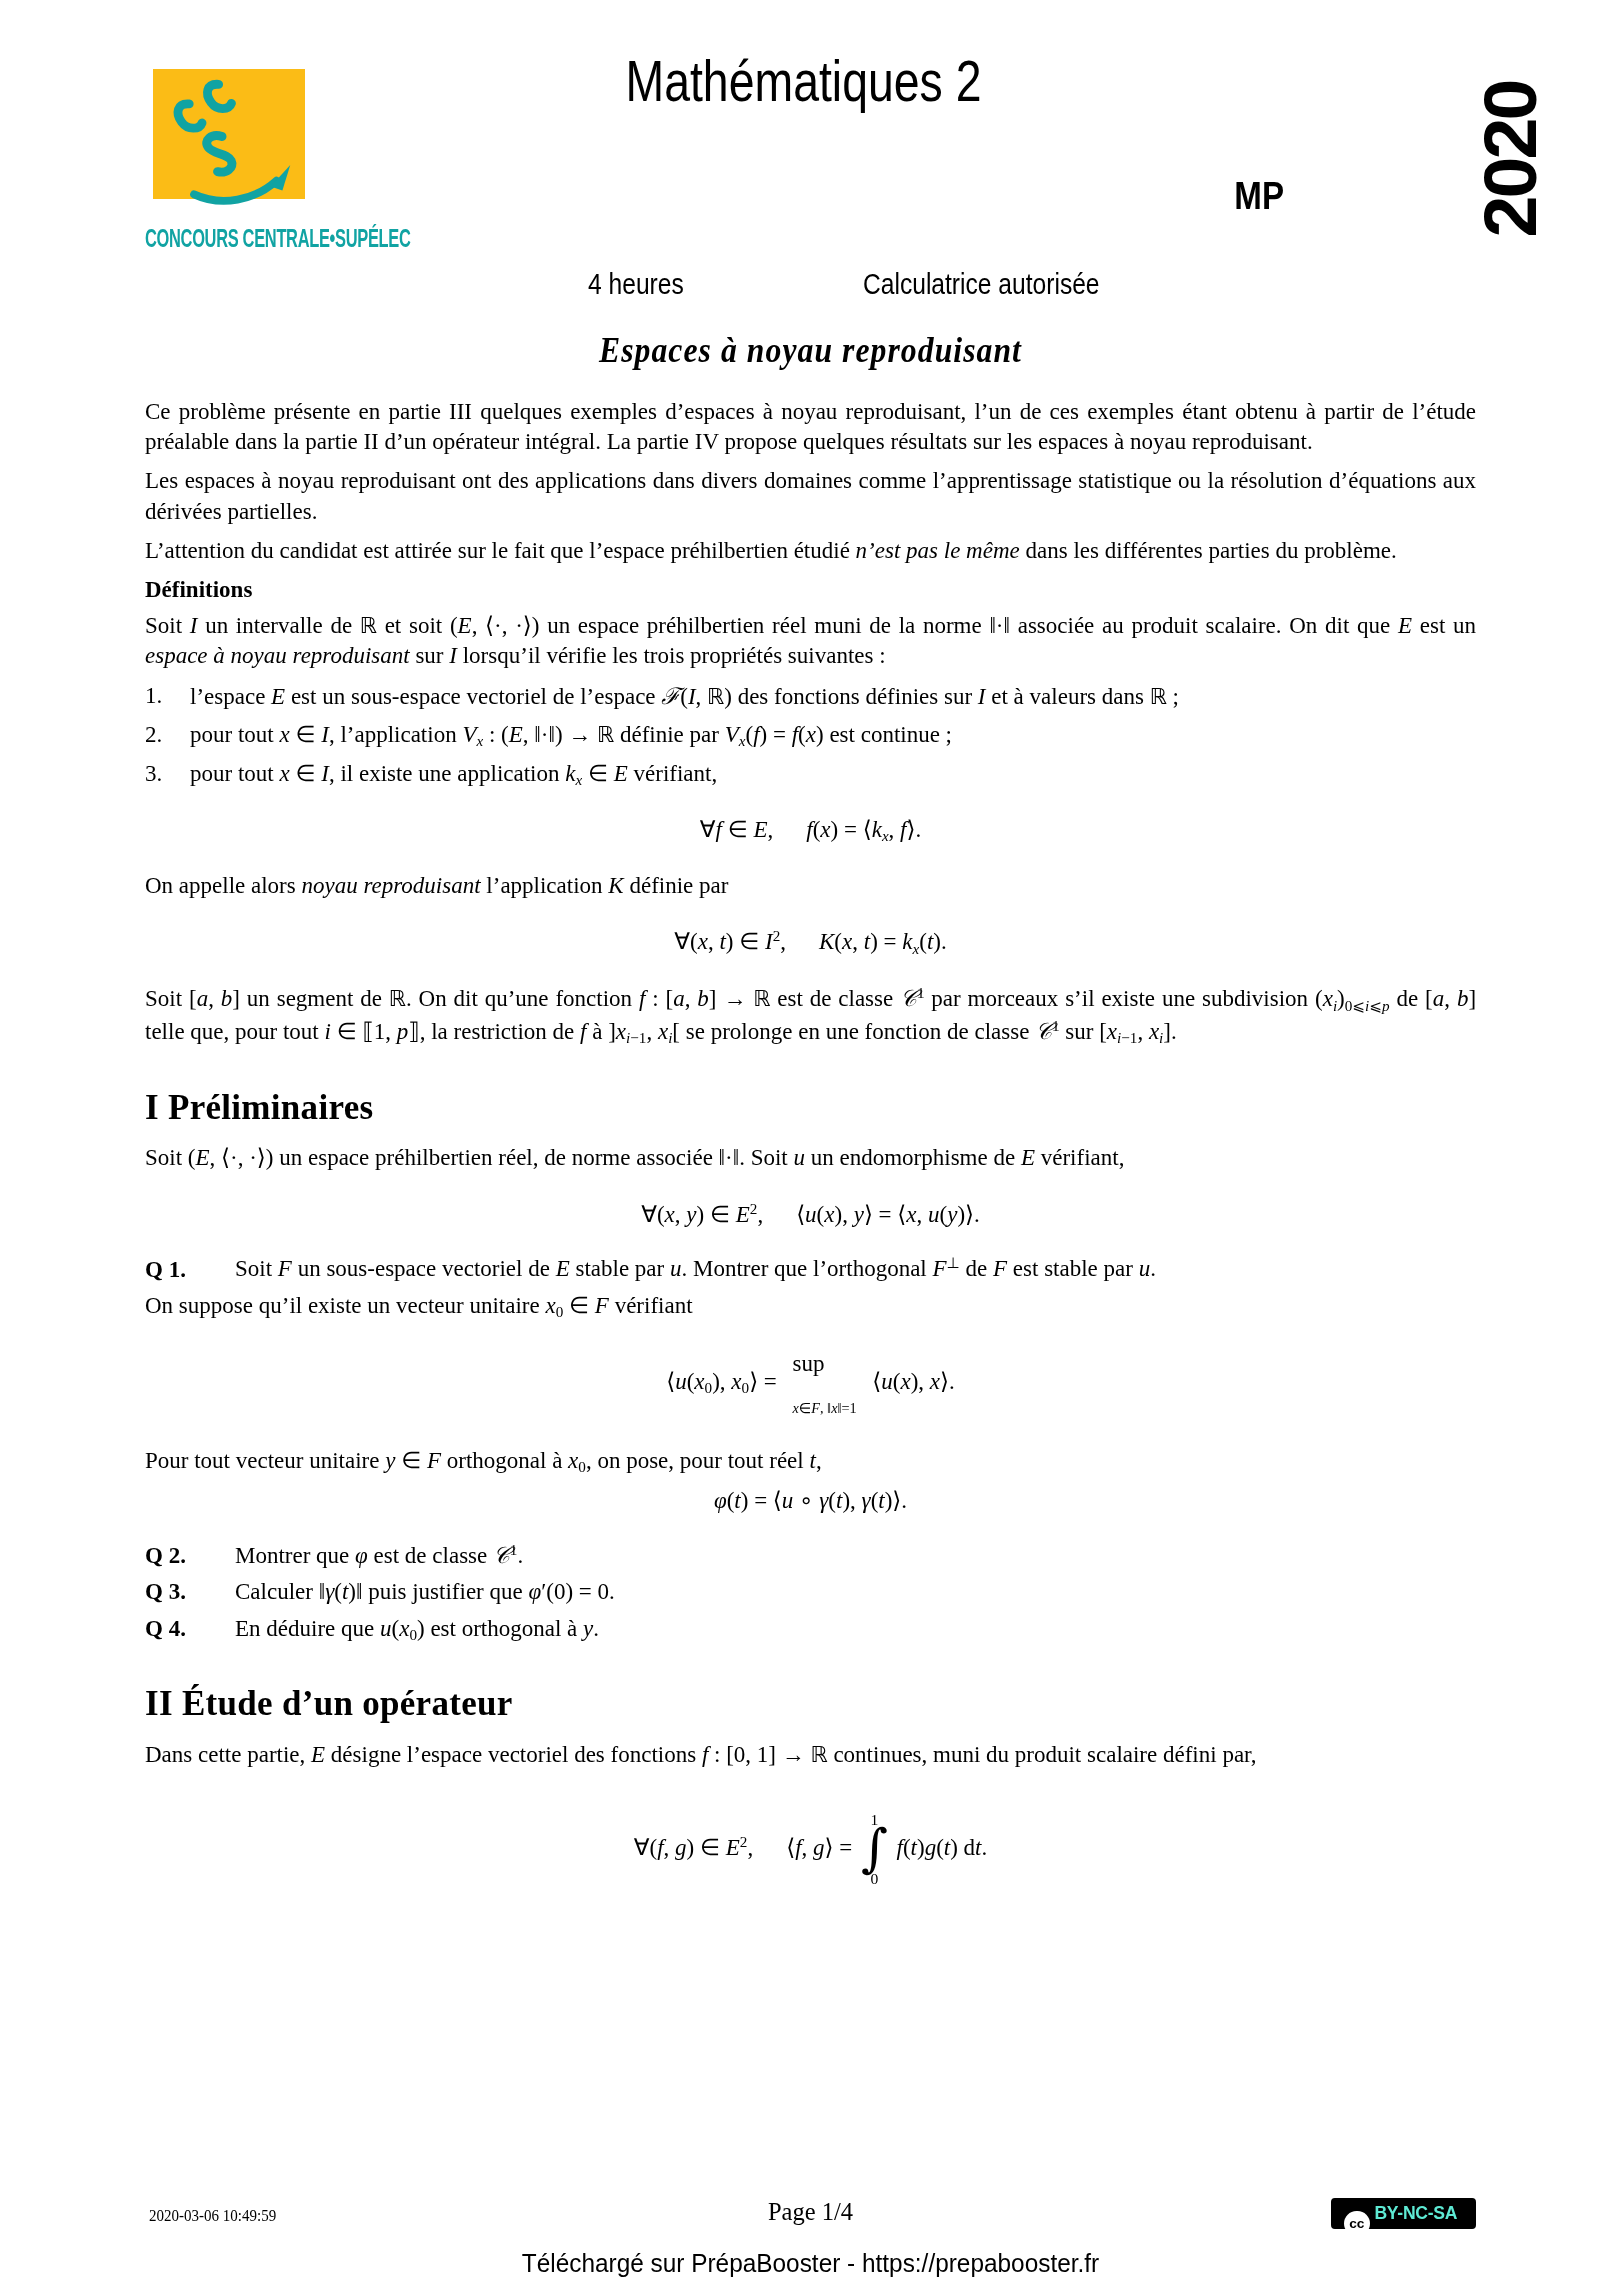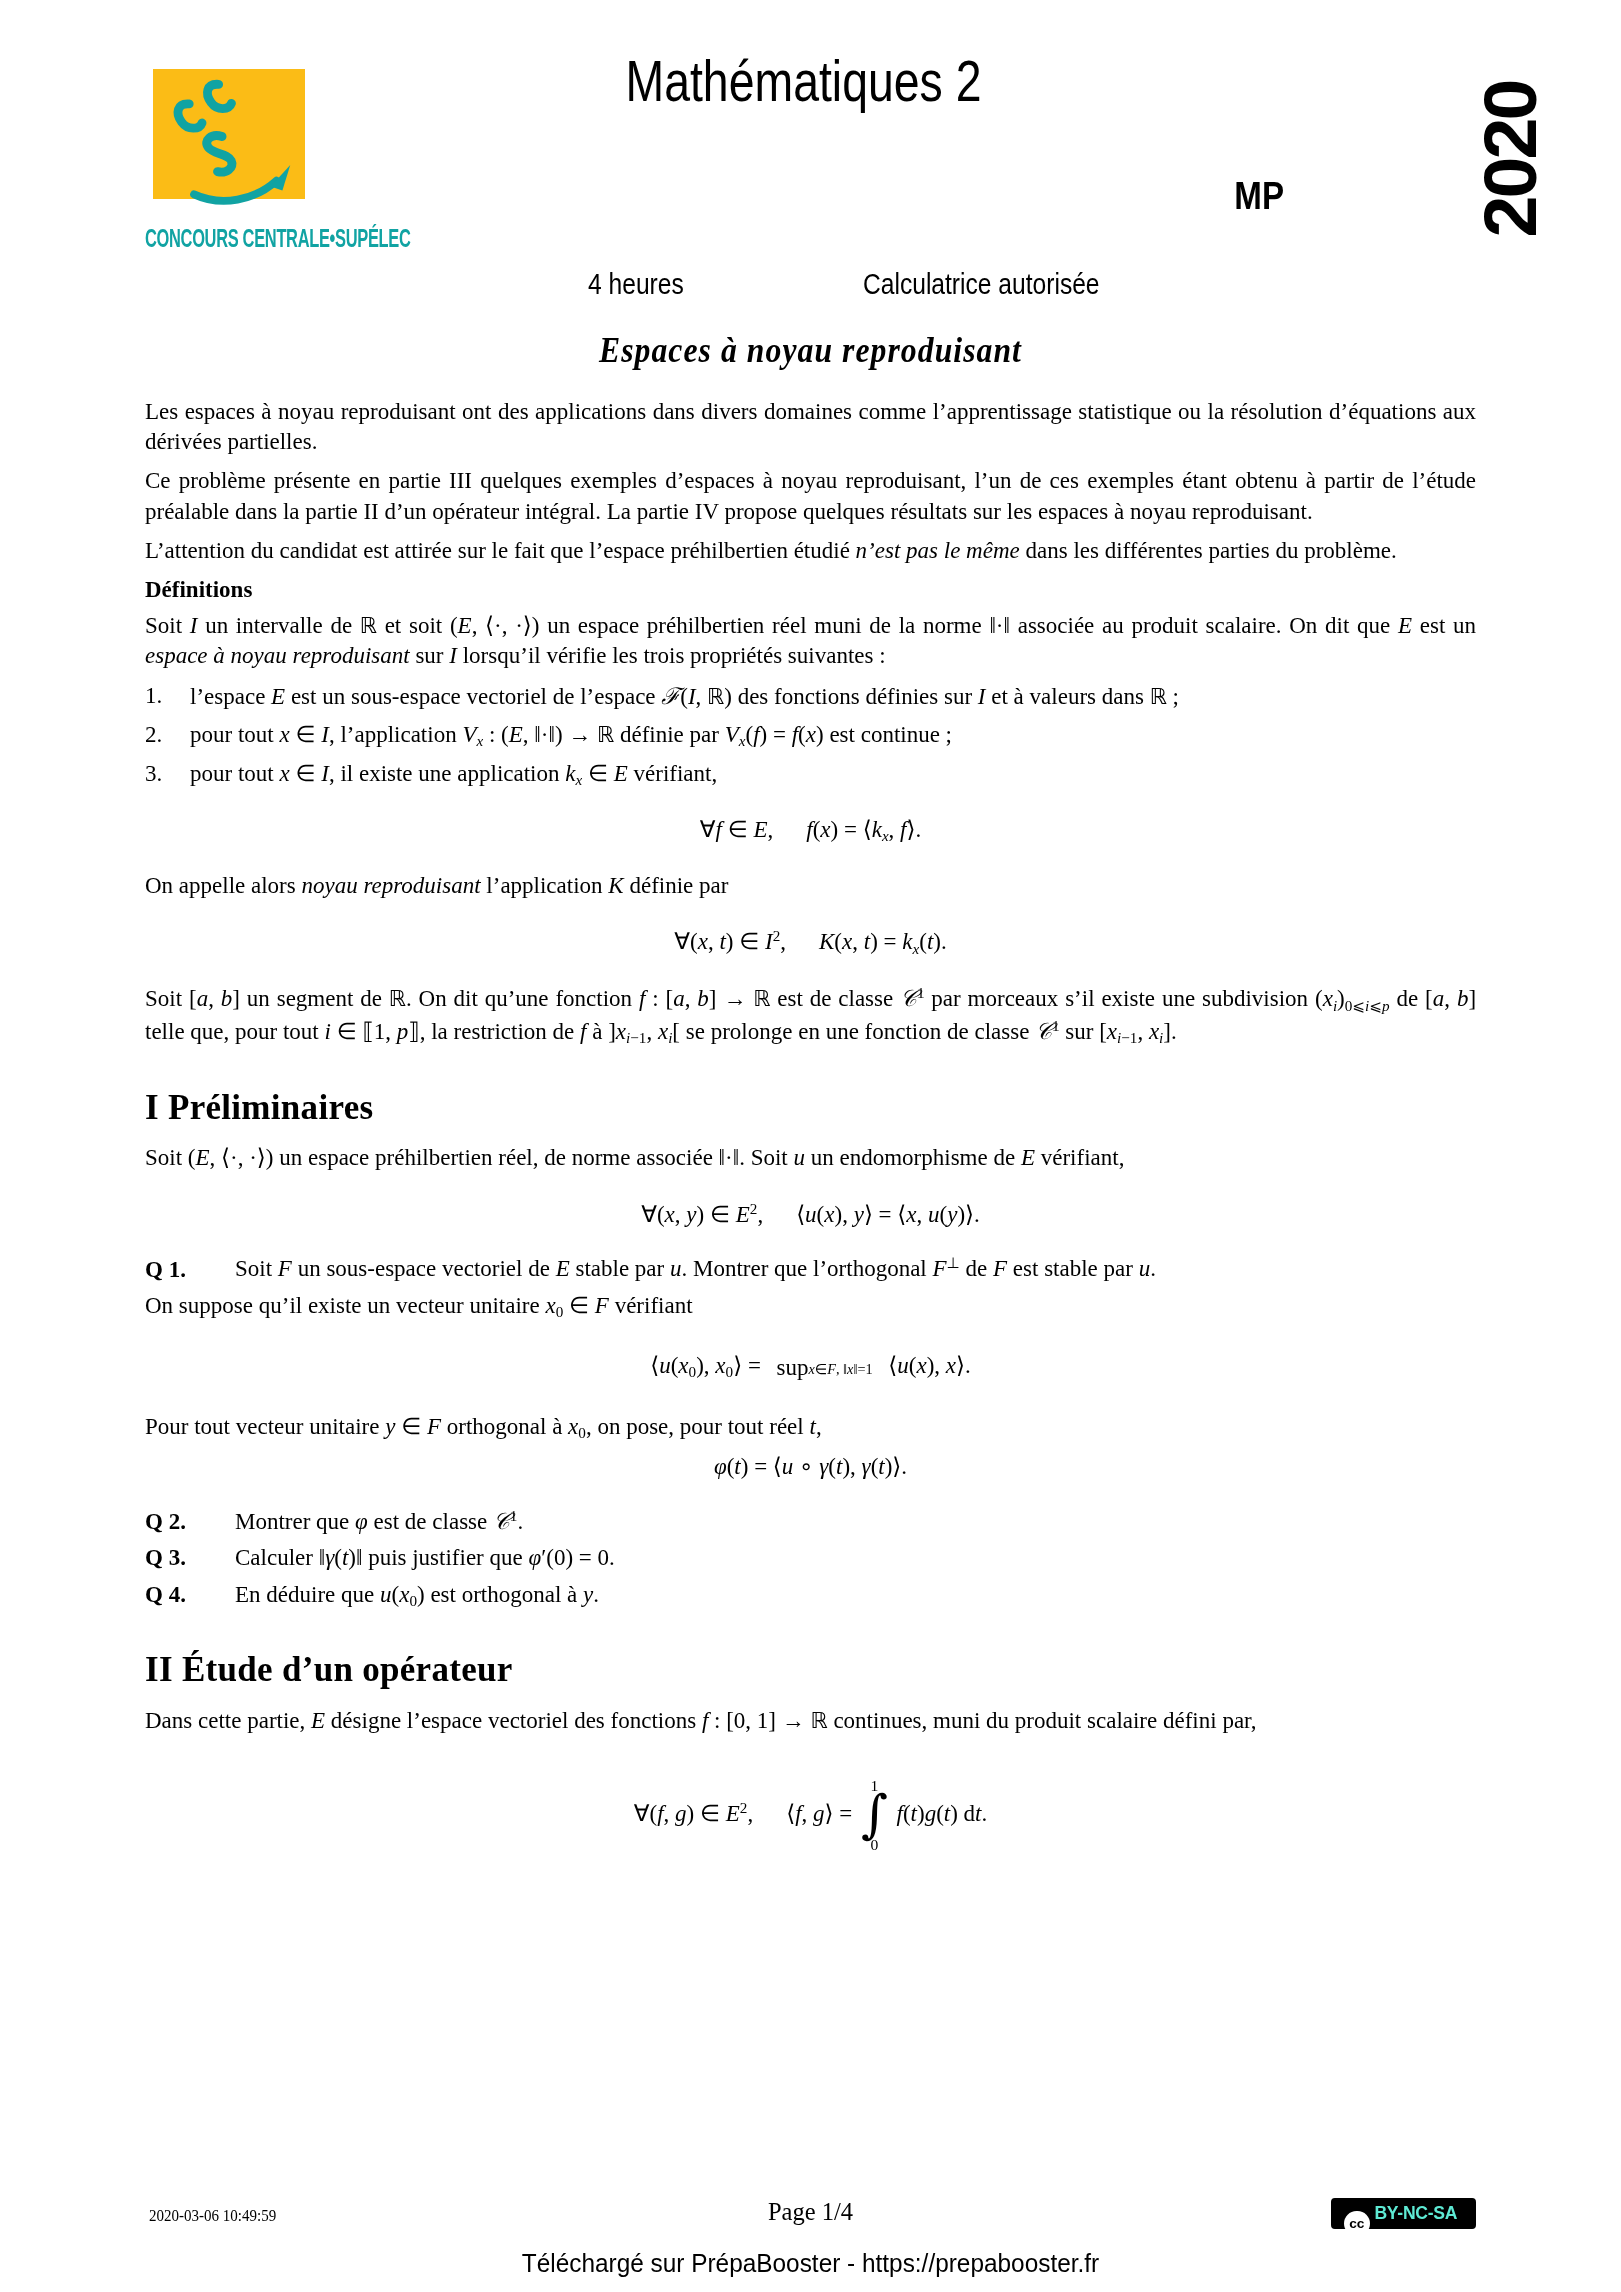--- a/index.html
+++ b/index.html
@@ -213,24 +213,25 @@
   .cal { font-family: "DejaVu Serif", serif; font-style: italic; }
   sub.m { font-size: 0.66em; font-style: italic; vertical-align: -0.28em; }
   sub.mr { font-size: 0.66em; font-style: normal; vertical-align: -0.28em; }
   sup.m { font-size: 0.66em; font-style: normal; vertical-align: 0.55em; }
   .op { font-style: normal; }
   .spc { display: inline-block; width: 33px; }
   .spc-s { display: inline-block; width: 15.7px; }
 
   .supwrap {
     display: inline-flex;
-    flex-direction: row;
-    align-items: center;
+    flex-direction: column;
+    align-items: flex-start;
     vertical-align: middle;
     line-height: 1;
+    gap: 23px;
   }
   .supwrap .main { font-style: normal; }
   .supwrap .lim { font-size: 0.62em; margin-top: 2.9px; }
 
   .intg {
     display: inline-flex;
     flex-direction: column;
     align-items: center;
     vertical-align: middle;
     line-height: 1;
@@ -338,22 +339,22 @@
         <span>2020</span>
       </div>
     <div class="duration">4 heures</div>
     <div class="calc">Calculatrice autorisée</div>
   </div>
 
   <div class="content">
 
     <div class="paper-title">Espaces à noyau reproduisant</div>
 
+    <p class="body-text">Ce problème présente en partie III quelques exemples d’espaces à noyau reproduisant, l’un de ces exemples étant obtenu à partir de l’étude préalable dans la partie II d’un opérateur intégral. La partie IV propose quelques résultats sur les espaces à noyau reproduisant.</p>
     <p class="body-text">Les espaces à noyau reproduisant ont des applications dans divers domaines comme l’apprentissage statistique ou la résolution d’équations aux dérivées partielles.</p>
-    <p class="body-text">Ce problème présente en partie III quelques exemples d’espaces à noyau reproduisant, l’un de ces exemples étant obtenu à partir de l’étude préalable dans la partie II d’un opérateur intégral. La partie IV propose quelques résultats sur les espaces à noyau reproduisant.</p>
     <p class="body-text"><span>L’attention du candidat est attirée sur le fait que l’espace préhilbertien étudié </span><em>n’est pas le même</em><span> dans les différentes parties du problème.</span></p>
 
     <div class="bold-head">Définitions</div>
 
     <p class="body-text"><span>Soit </span><span class="mi">I</span><span> un intervalle de </span><span class="bb">ℝ</span><span> et soit </span><span class="mrm">(<span class="mi">E</span>, ⟨·, ·⟩)</span><span> un espace préhilbertien réel muni de la norme </span><span class="mrm">‖·‖</span><span> associée au produit scalaire. On dit que </span><span class="mi">E</span><span> est un </span><em>espace à noyau reproduisant</em><span> sur </span><span class="mi">I</span><span> lorsqu’il vérifie les trois propriétés suivantes :</span></p>
 
     <ol class="deflist">
       <li><span>l’espace </span><span class="mi">E</span><span> est un sous-espace vectoriel de l’espace </span><span class="cal">ℱ</span><span class="mrm">(<span class="mi">I</span>, <span class="bb">ℝ</span>)</span><span> des fonctions définies sur </span><span class="mi">I</span><span> et à valeurs dans </span><span class="bb">ℝ</span><span> ;</span></li>
       <li><span>pour tout </span><span class="mi">x</span> ∈ <span class="mi">I</span><span>, l’application </span><span class="mi">V</span><sub class="m">x</sub> : <span class="mrm">(<span class="mi">E</span>, ‖·‖)</span> → <span class="bb">ℝ</span><span> définie par </span><span class="mi">V</span><sub class="m">x</sub><span class="mrm">(</span><span class="mi">f</span><span class="mrm">)</span> = <span class="mi">f</span><span class="mrm">(</span><span class="mi">x</span><span class="mrm">)</span><span> est continue ;</span></li>
       <li><span>pour tout </span><span class="mi">x</span> ∈ <span class="mi">I</span><span>, il existe une application </span><span class="mi">k</span><sub class="m">x</sub> ∈ <span class="mi">E</span><span> vérifiant,</span></li>

